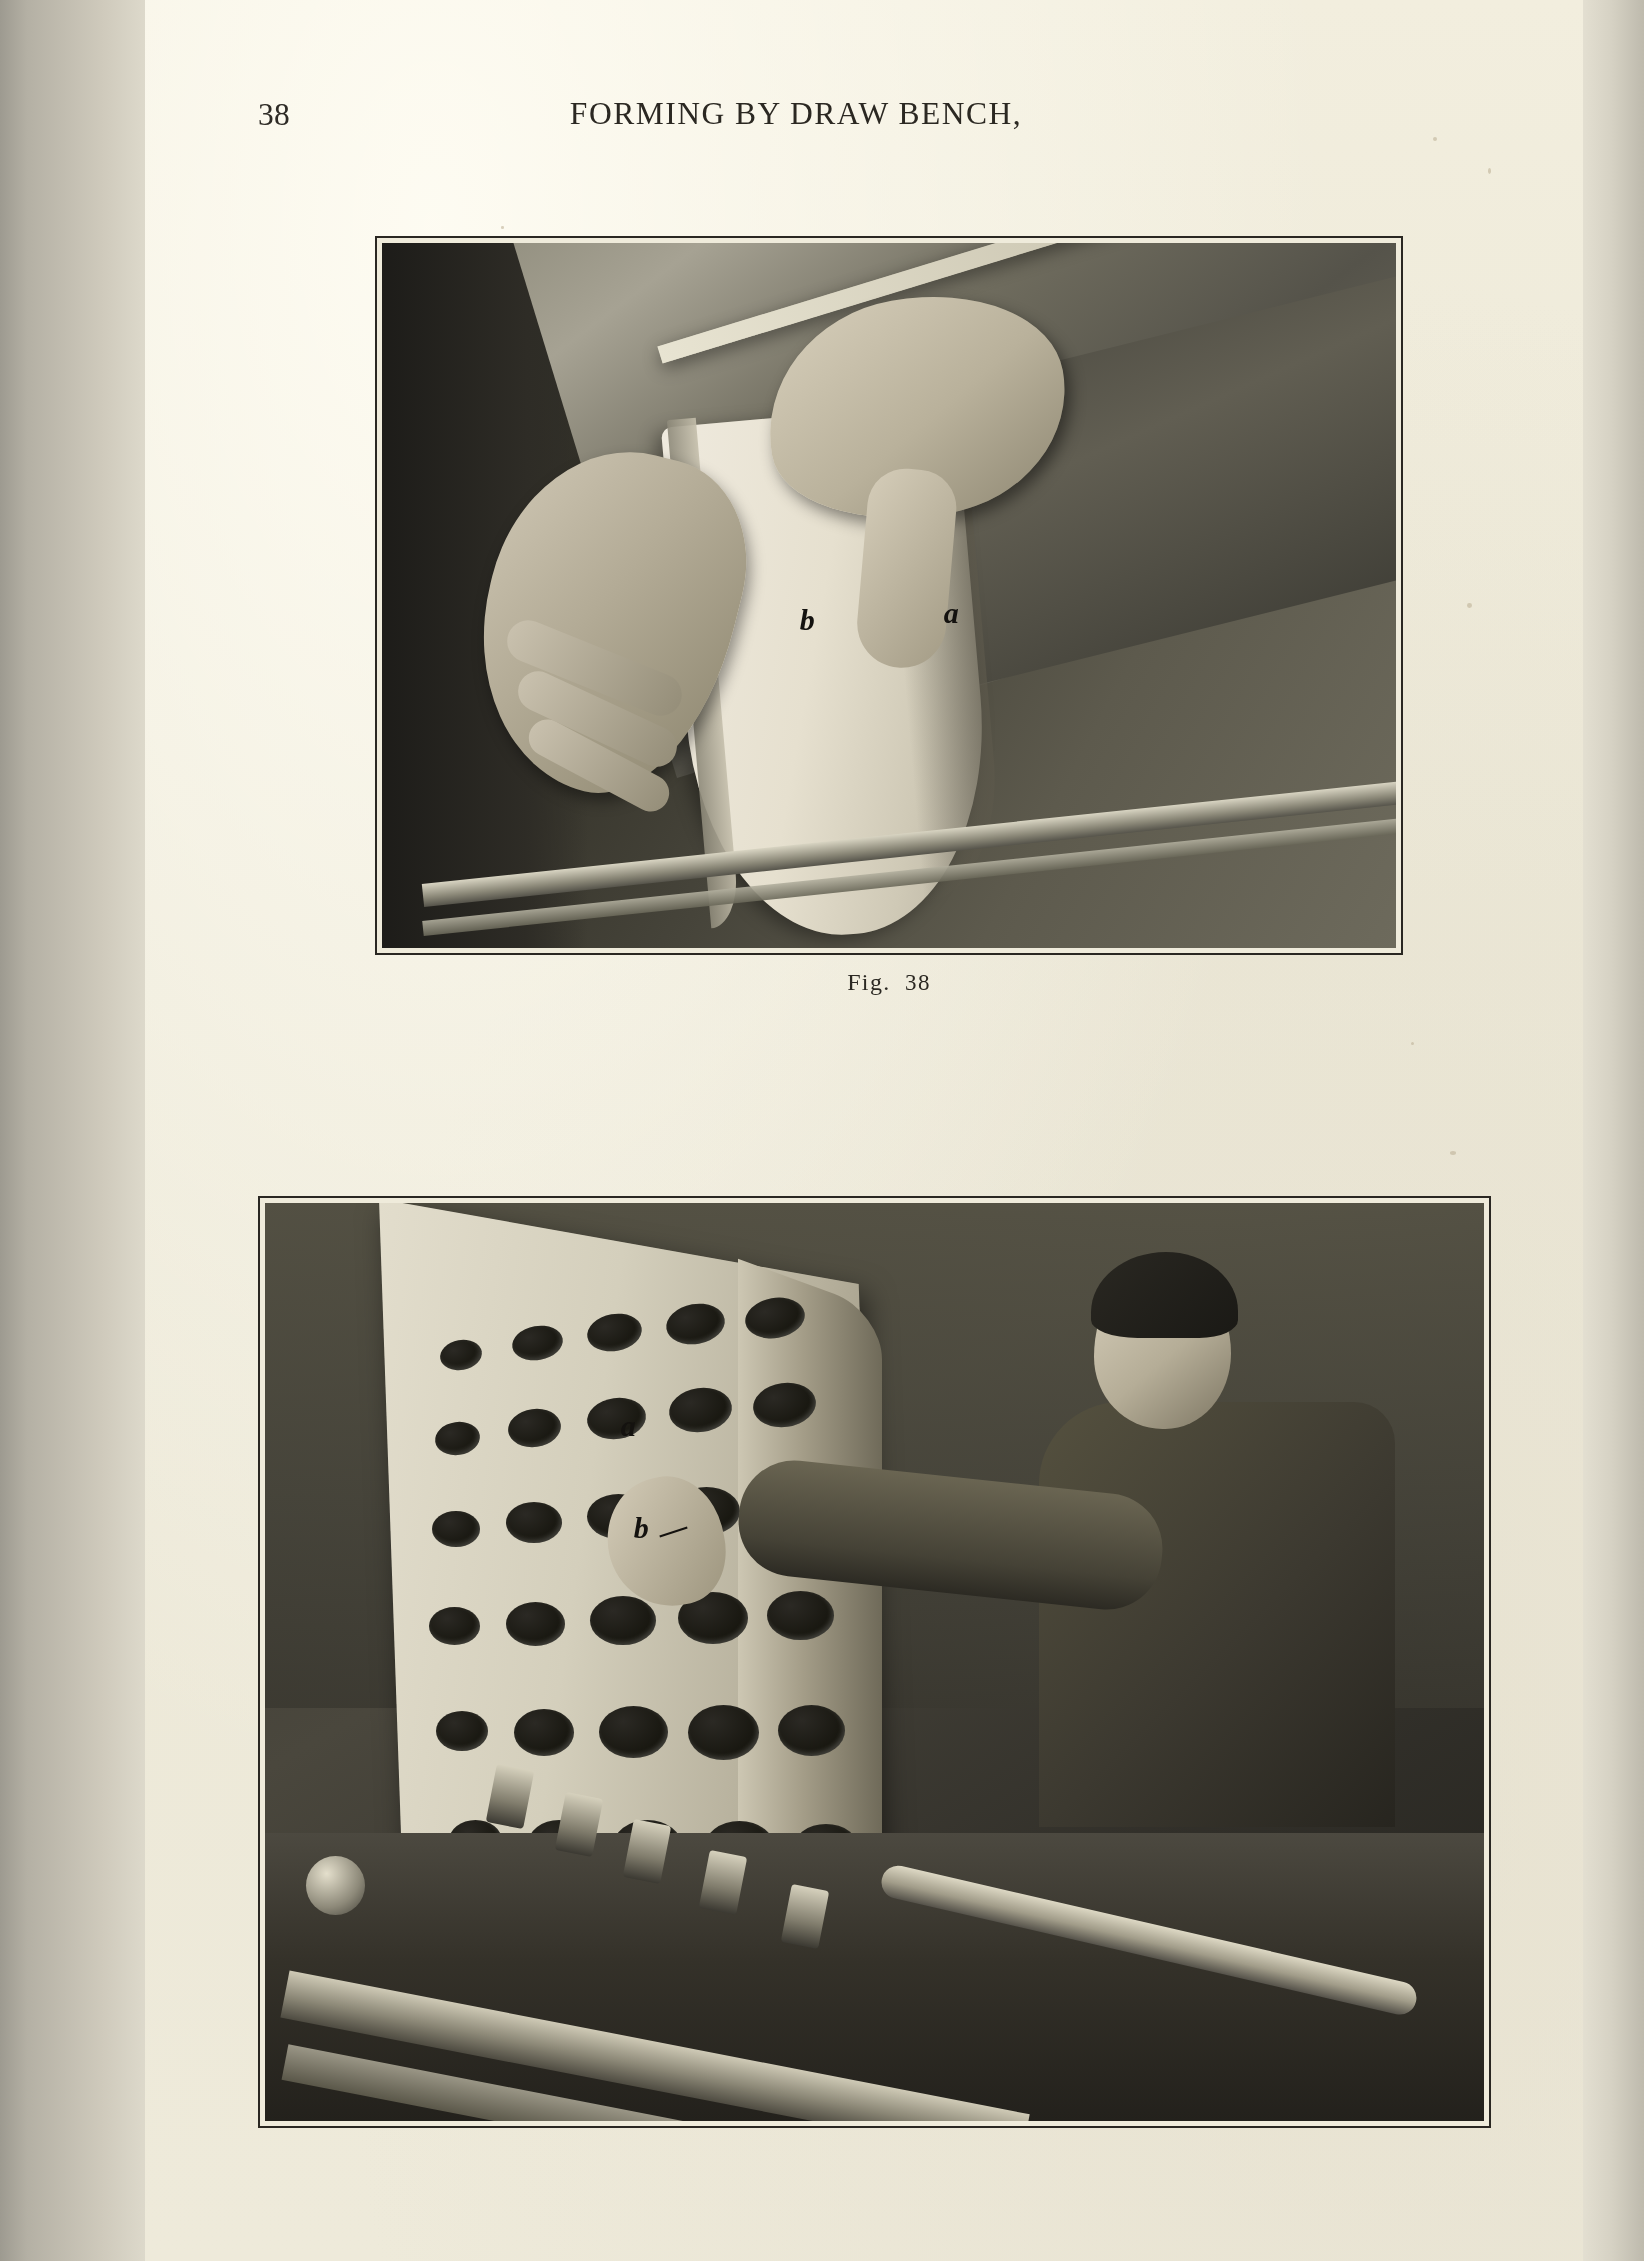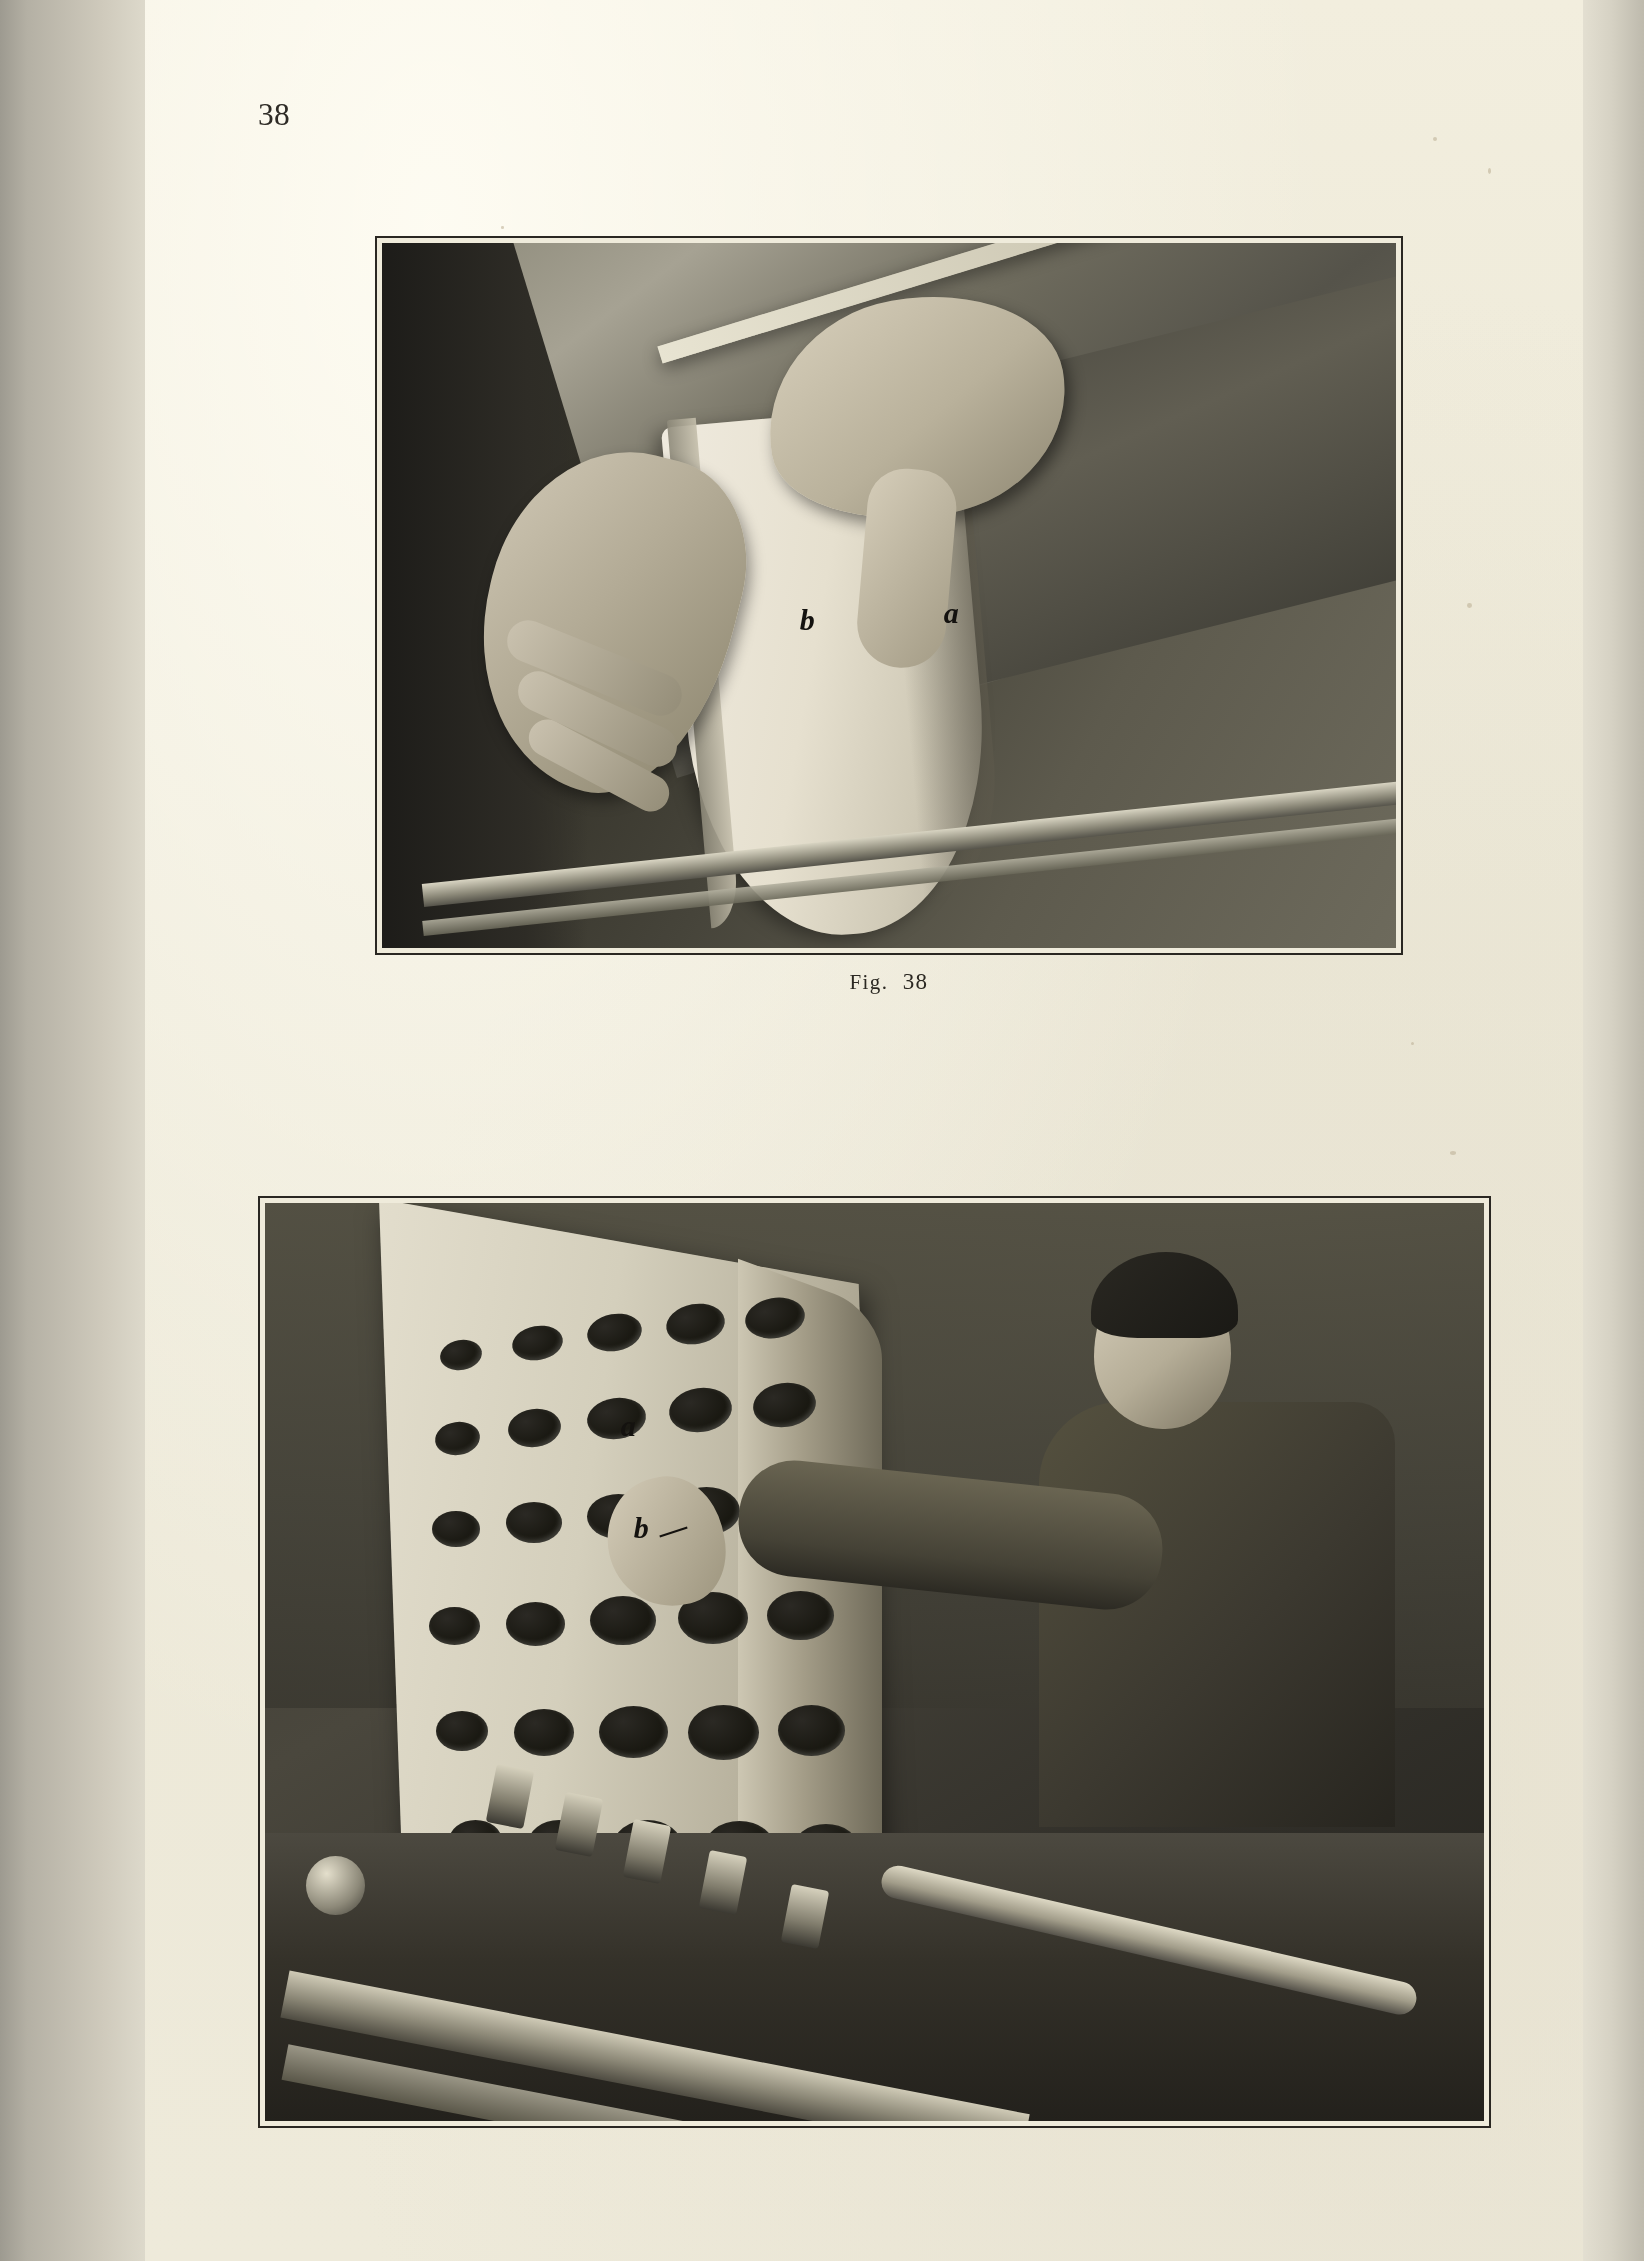--- a/index.html
+++ b/index.html
@@ -100,21 +100,21 @@
     background: #4a4840;
   }
   .fig-caption {
     position: absolute;
     width: 100%;
     text-align: center;
     font-size: 23px;
     letter-spacing: 1.4px;
     color: #2b2822;
   }
-  .fig-caption .smallcaps { font-size: 21px; }
+  .fig-caption .smallcaps { font-size: 24px; }
 
   
   .f38-bg {
     position: absolute; inset: 0;
     background:
       linear-gradient(118deg, #2c2b27 0%, #343229 28%, #46443a 48%, #5d5a4d 70%, #6d6a5c 100%);
   }
   .f38-darkleft {
     position: absolute; left: 0; top: 0; width: 206px; height: 100%;
     background: linear-gradient(to right, #1d1c19, #2e2c26 70%, rgba(46,44,38,0));
@@ -363,20 +363,21 @@
     <div class="speck" style="left:1343px;top:168px;width:3.4px;height:6.2px;"></div>
     <div class="speck" style="left:1322px;top:603px;width:4.8px;height:4.8px;"></div>
     <div class="speck" style="left:1266px;top:1042px;width:3.4px;height:3.4px;"></div>
     <div class="speck" style="left:1305px;top:1151px;width:6.2px;height:4.1px;"></div>
     <div class="speck" style="left:206px;top:1987px;width:4.1px;height:4.1px;"></div>
     <div class="speck" style="left:356px;top:226px;width:2.7px;height:2.7px;"></div>
   </div>
 
   <div class="header">
     <div class="page-number">38</div>
+    <div class="running-head">FORMING BY DRAW BENCH,</div>
   </div>
 
   <div class="figure-block" style="left:145px; top:236px; width:1438px; height:788px;">
 
     <div class="plate-outer" style="left:230px; top:0px; width:1028px; height:719px;">
       <div class="plate-inner">
         <div class="f38-bg"></div>
         <div class="f38-darkleft"></div>
 
         <div class="f38-metal"></div>

